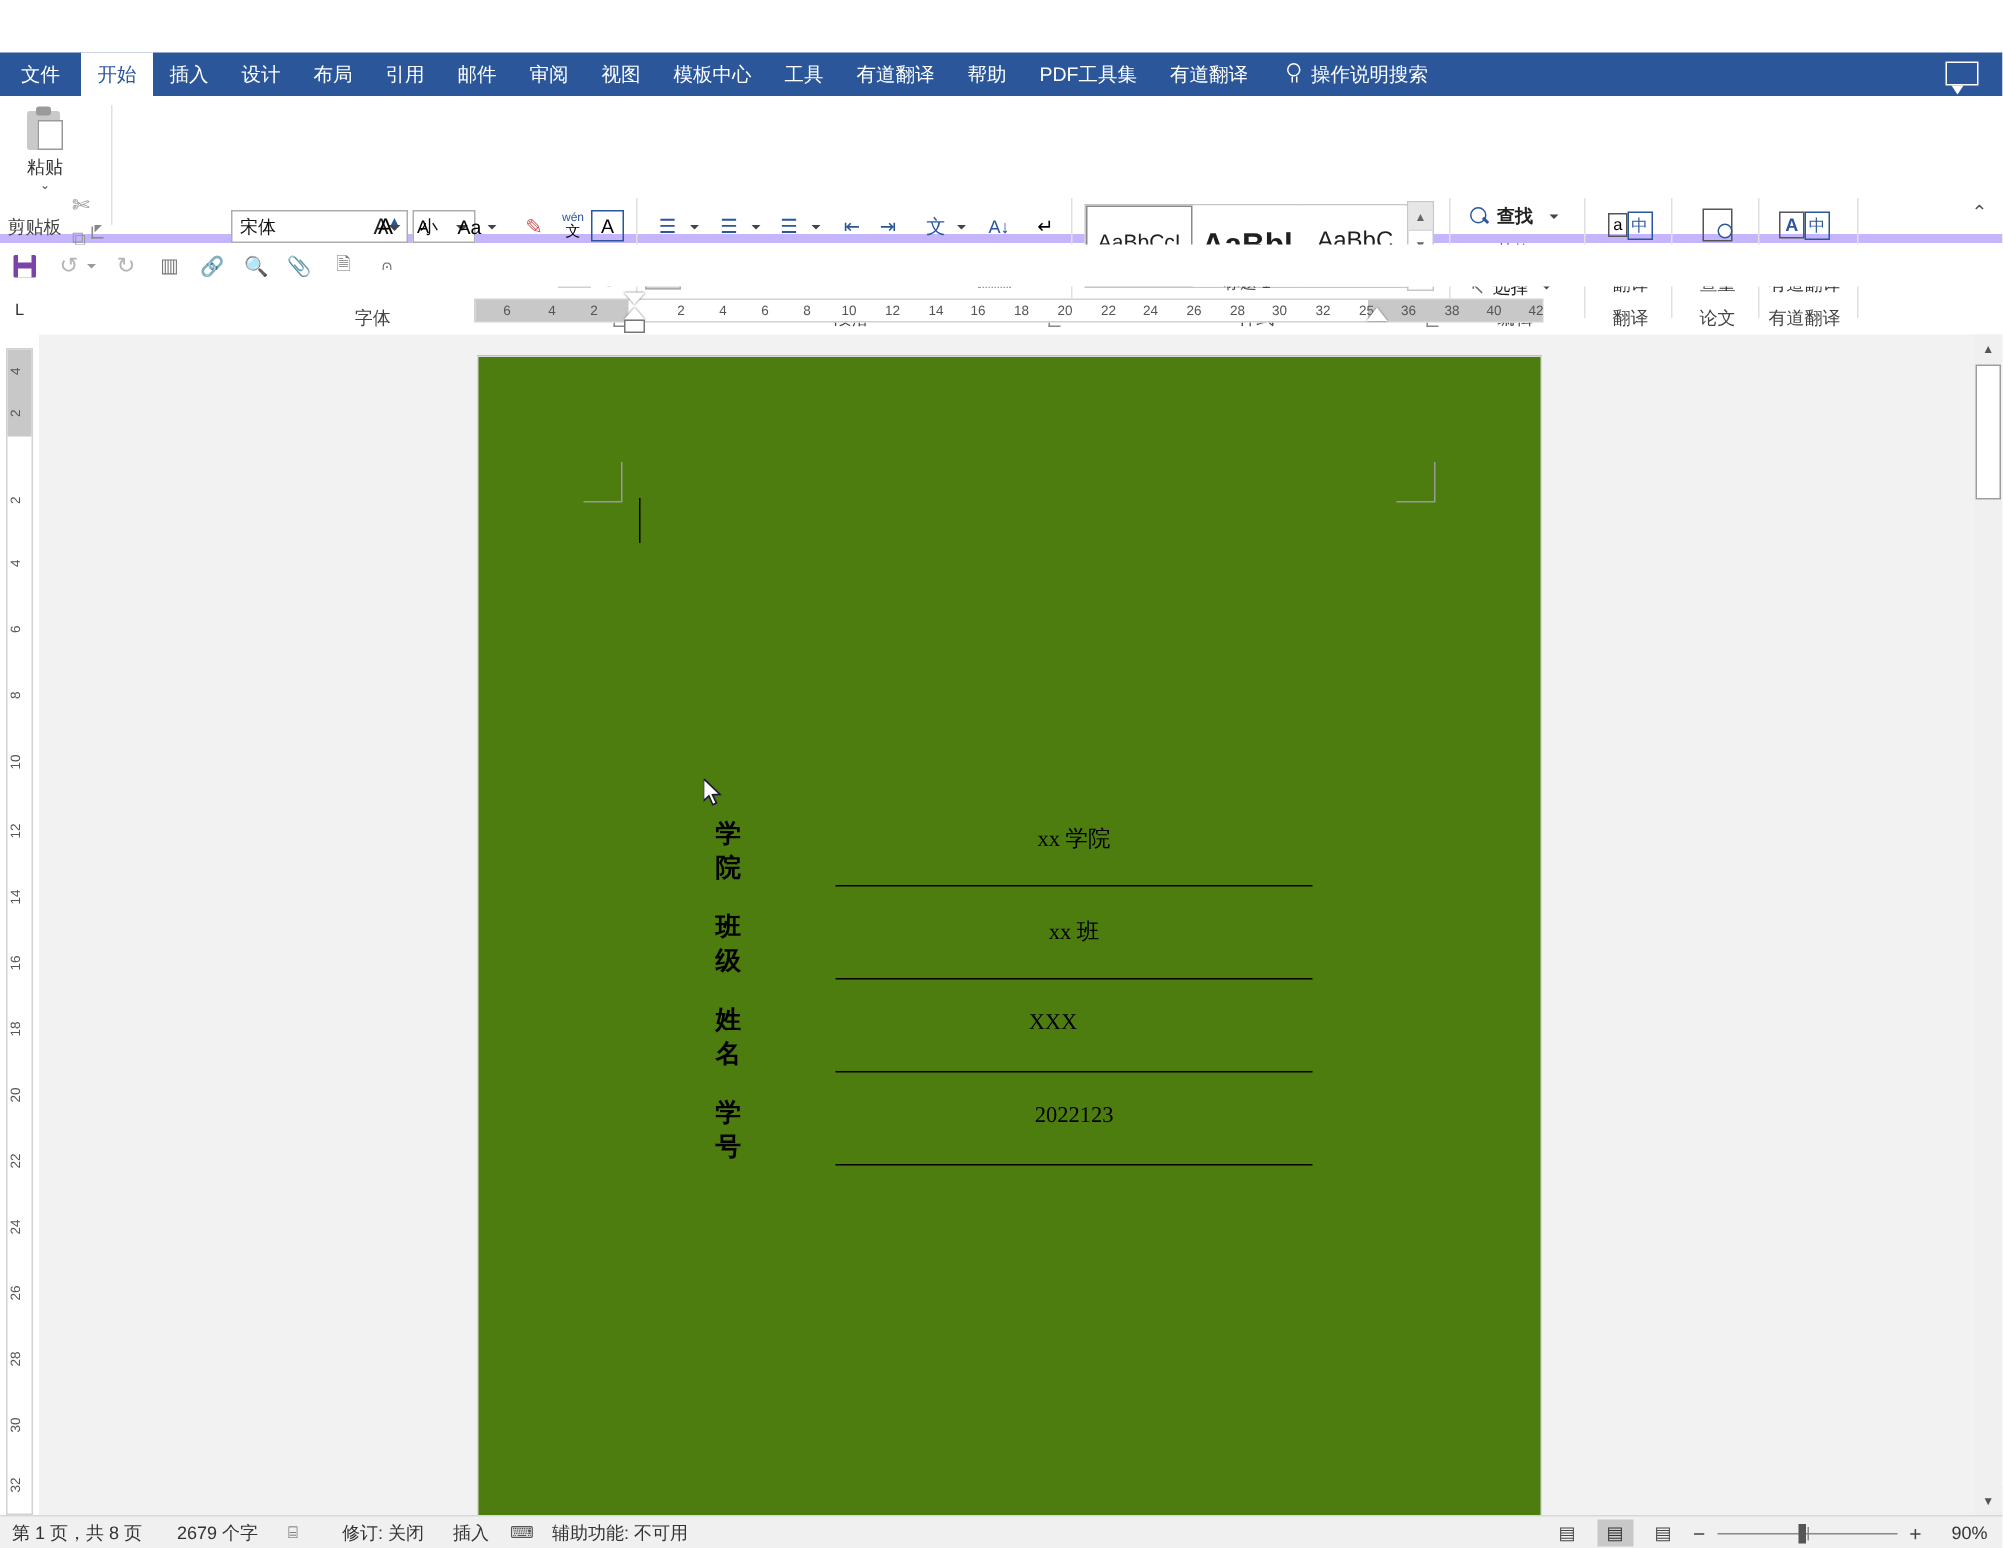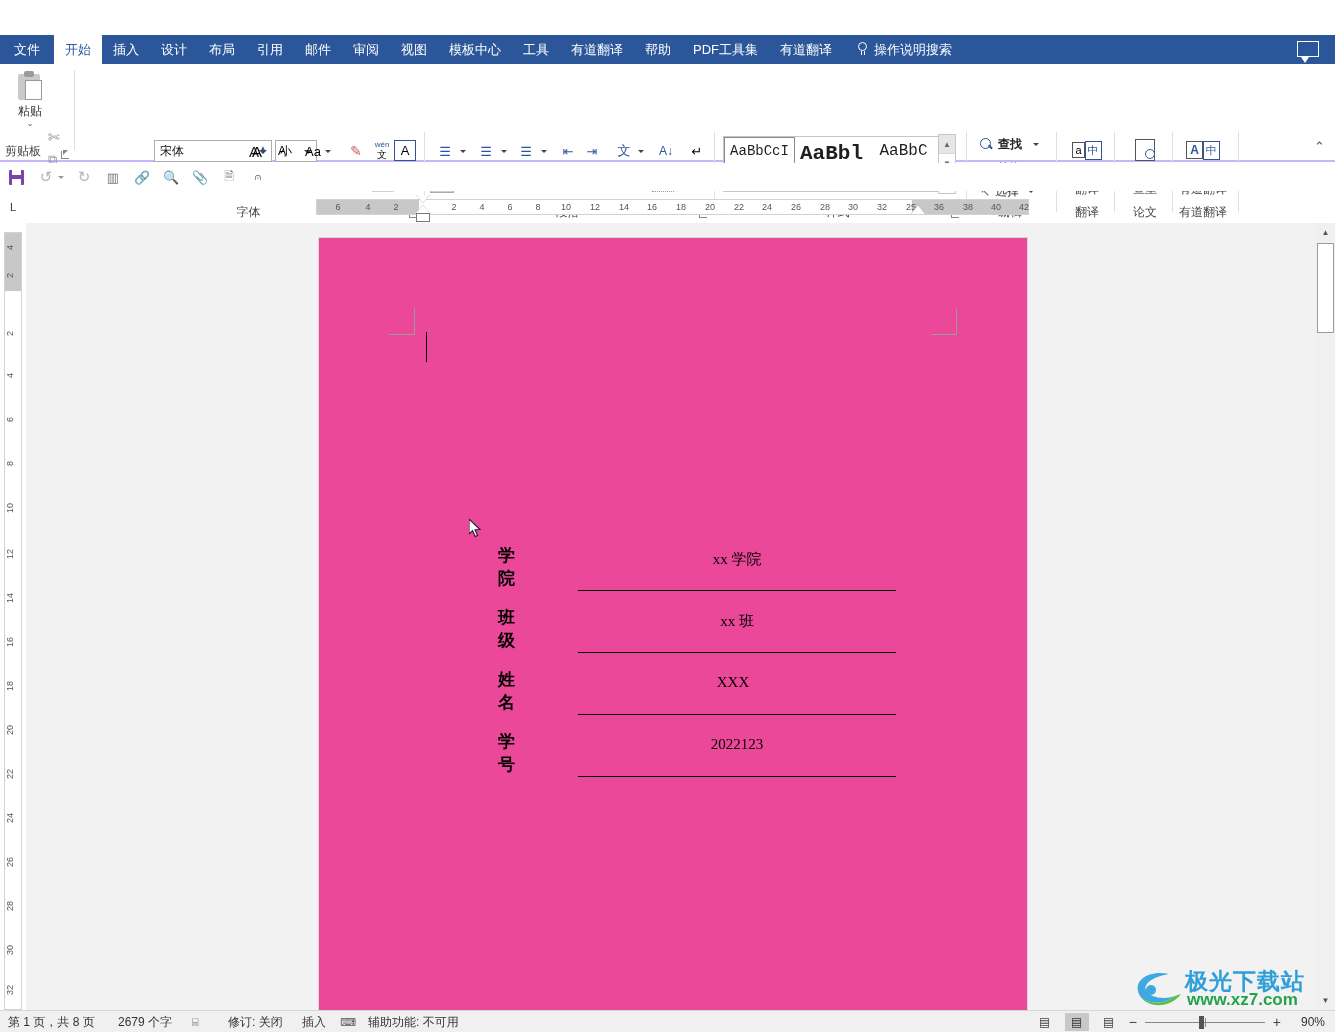--- a/index.html
+++ b/index.html
@@ -60,21 +60,21 @@
   .bulb .b2 { position: absolute; left: 3.5px; top: 9px; width: 4px; height: 4px; border-left: 1.4px solid #fff;
     border-right: 1.4px solid #fff; }
   .comment-btn { position: absolute; right: 10px; top: 2px; width: 34px; height: 26px; }
   .cbubble { position: absolute; left: 6px; top: 4px; width: 22px; height: 16px; border: 1.5px solid #fff; }
   .cbubble::after { content: ""; position: absolute; left: 3px; top: 15px; width: 0; height: 0;
     border-left: 4px solid transparent; border-right: 4px solid transparent; border-top: 6px solid #fff; }
 
   
   .ribbon {
     position: absolute; left: 0; top: 64px; width: 1335px; height: 98px;
-    background: #fff; border-bottom: 2px solid #c4b5fd;
+    background: #fff; border-bottom: 6px solid #c4b5fd;
   }
   .rgroup { position: absolute; top: 0; height: 98px; }
   .rgroup-label {
     position: absolute; bottom: 2px; left: 0; width: 100%; text-align: center;
     font-size: 12px; color: #444;
   }
   .rgroup-sep { position: absolute; top: 6px; width: 1px; height: 80px; background: #e0e0e0; }
   .dlg-launcher { position: absolute; bottom: 4px; right: 3px; width: 11px; height: 11px; color: #777; font-size: 9px; }
   .dlg-launcher::before { content: ""; position: absolute; left: 1px; top: 2px; width: 7px; height: 7px;
     border-left: 1px solid #888; border-bottom: 1px solid #888; }
@@ -110,21 +110,21 @@
     border: 1px solid #adadad; background: #fff; font-size: 12px; color: #111;
     padding: 0 14px 0 4px; line-height: 20px;
   }
   .ficon { position: absolute; font-size: 13px; color: #222; }
   .ribbon-btn { position: absolute; display: flex; align-items: center; justify-content: center; }
 
   
   .stylegal { position: absolute; left: 723px; top: 72px; width: 215px; height: 56px; border: 1px solid #c6c6c6; background:#fff;}
   .stylecard { position: absolute; top: 0; width: 71px; height: 54px; background: #fff; text-align: center; }
   .stylecard.sel { border: 1.5px solid #8a8a8a; }
-  .sc-sample { font-family: Liberation Mono, monospace; color: #1f1f1f; margin-top: 5px; text-align: center; }
+  .sc-sample { font-family: Liberation Sans, sans-serif; color: #1f1f1f; margin-top: 15px; text-align: center; }
   .sc-name { font-size: 11px; color: #444; margin-top: 5px; }
   .gal-scroll { position: absolute; left: 938px; top: 70px; width: 18px; height: 60px; border: 1px solid #c6c6c6; background: #fff; }
   .gal-btn { height: 19px; border-bottom: 1px solid #d8d8d8; display: flex; align-items: center; justify-content: center;
     font-size: 8px; color: #666; }
   .gal-btn.first { background: #e6e6e6; }
 
   
   .edit-item { position: absolute; display: flex; align-items: center; gap: 5px; font-size: 12px; color: #222; }
   .caret-sm { width: 0; height: 0; border-left: 3.5px solid transparent; border-right: 3.5px solid transparent;
     border-top: 3.5px solid #444; }
@@ -168,22 +168,22 @@
     border-left: 7px solid transparent; border-right: 7px solid transparent; border-bottom: 9px solid #fff;
     filter: drop-shadow(0 0 0.6px #666); }
   .vruler { position: absolute; left: 4px; top: 232px; width: 18px; height: 778px; background: #fff;
     border: 1px solid #d2d2d2; }
   .vr-grey { position: absolute; left: 0; width: 16px; background: #c8c8c8; }
   .vr-num { position: absolute; left: 0; width: 16px; font-size: 9px; color: #555; text-align: center;
     writing-mode: vertical-rl; transform: rotate(180deg); }
 
   
   .docarea { position: absolute; left: 26px; top: 223px; width: 1290px; height: 787px; background: #f2f2f2; }
-  .page { position: absolute; left: 292px; top: 14px; width: 710px; height: 790px; background: #ec4899;
-    border: 1px solid #d9d9d9; padding-left: 21px; }
+  .page { position: absolute; left: 292px; top: 14px; width: 710px; height: 790px; background: #4d7c0f;
+    border: 1px solid #d9d9d9; }
   .mcorner { position: absolute; border-color: #9a9a9a; }
   .caret-line { position: absolute; left: 107px; top: 94px; width: 1px; height: 30px; background: #000; }
   .mousecur { position: absolute; left: 443px; top: 296px; width: 14px; height: 20px; }
 
   .form-row { position: absolute; }
   .form-label { position: absolute; font-family: "Liberation Sans", sans-serif; font-weight: bold;
     font-size: 17px; color: #000; letter-spacing: 1px; }
   .form-value { position: absolute; text-align: center; font-family: "Liberation Serif", serif;
     font-size: 15px; color: #000; }
   .form-underline { position: absolute; height: 1px; background: #000; }
@@ -612,50 +612,41 @@
         <div class="form-value" style="left:238px;top:312px;width:318px;">xx 学院</div>
         <div class="form-underline" style="left:238px;top:352px;width:318px;"></div>
       </div>
       <div class="form-row">
         <div class="form-label" style="left:158px;top:368px;">班级</div>
         <div class="form-value" style="left:238px;top:374px;width:318px;">xx 班</div>
         <div class="form-underline" style="left:238px;top:414px;width:318px;"></div>
       </div>
       <div class="form-row">
         <div class="form-label" style="left:158px;top:430px;">姓名</div>
-        <div class="form-value" style="left:234px;top:436px;width:318px;">XXX</div>
+        <div class="form-value" style="left:224px;top:436px;width:318px;">XXX</div>
         <div class="form-underline" style="left:238px;top:476px;width:318px;"></div>
       </div>
       <div class="form-row">
         <div class="form-label" style="left:158px;top:492px;">学号</div>
         <div class="form-value" style="left:238px;top:498px;width:318px;">2022123</div>
         <div class="form-underline" style="left:238px;top:538px;width:318px;"></div>
       </div>
     </div>
 
     <svg class="mousecur" viewBox="0 0 14 20">
       <polygon points="0,0 0,15 3.6,11.6 6.2,17.5 8.6,16.4 6,10.8 11,10.6" fill="#fff" stroke="#1a1a33" stroke-width="1.1"></polygon>
     </svg>
   </div>
 
   <div class="vscroll">
     <div class="vs-up">▲</div>
     <div class="vs-thumb"></div>
     <div class="vs-dn">▼</div>
   </div>
 
-  <div class="watermark">
-    <svg class="wm-swoosh" viewBox="0 0 56 40">
-      <path d="M40 6 C20 2, 4 12, 10 26 C14 36, 34 38, 46 28 C36 32, 20 30, 17 22 C14 14, 28 8, 40 6 Z" fill="#3ea8e0"></path>
-      <path d="M46 28 C34 38, 14 36, 10 26 C16 40, 40 42, 52 26 Z" fill="#5bbf4a"></path>
-      <circle cx="22" cy="22" r="5" fill="#3ea8e0"></circle>
-    </svg>
-    <div class="wm-text">极光下载站</div>
-    <div class="wm-url">www.xz7.com</div>
-  </div>
 
   <div class="statusbar">
     <div class="sb-item" style="left:8px;">第 1 页，共 8 页</div>
     <div class="sb-item" style="left:118px;">2679 个字</div>
     <div class="sb-item" style="left:192px;font-size:11px;color:#555;">⌸</div>
     <div class="sb-item" style="left:228px;">修订: 关闭</div>
     <div class="sb-item" style="left:302px;">插入</div>
     <div class="sb-item" style="left:340px;font-size:11px;color:#555;">⌨</div>
     <div class="sb-item" style="left:368px;">辅助功能: 不可用</div>
     <div class="sb-right" style="right:10px;">

